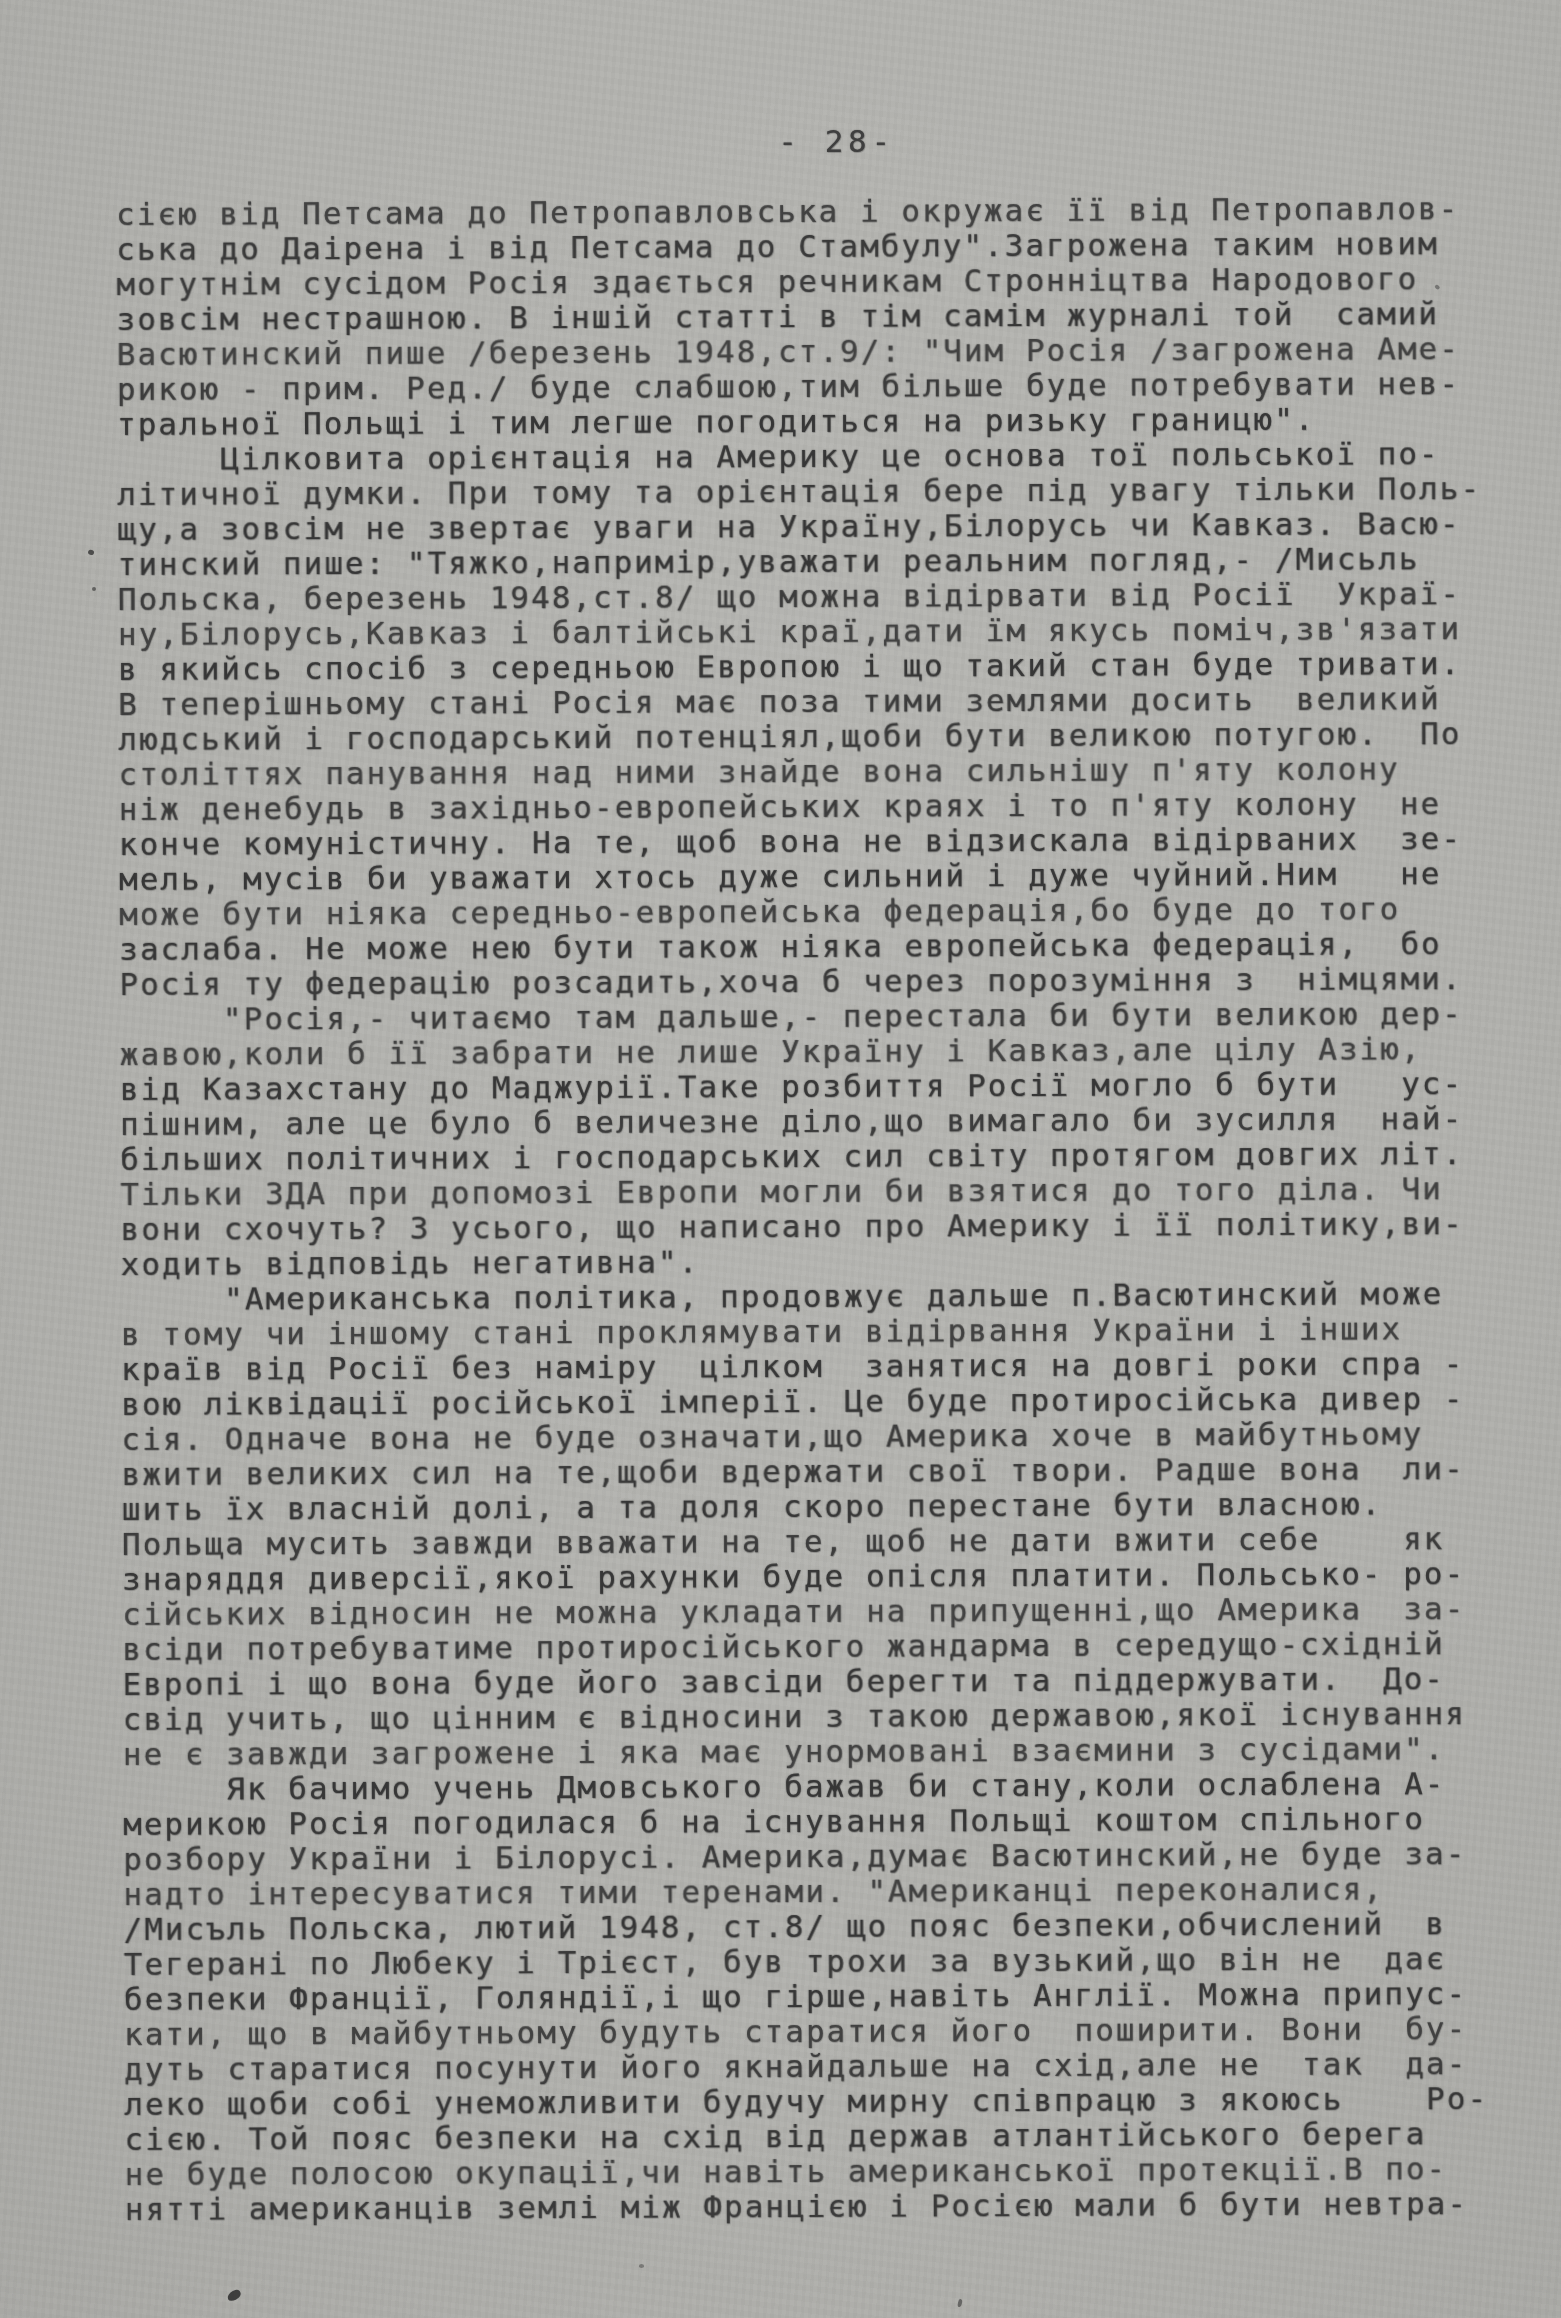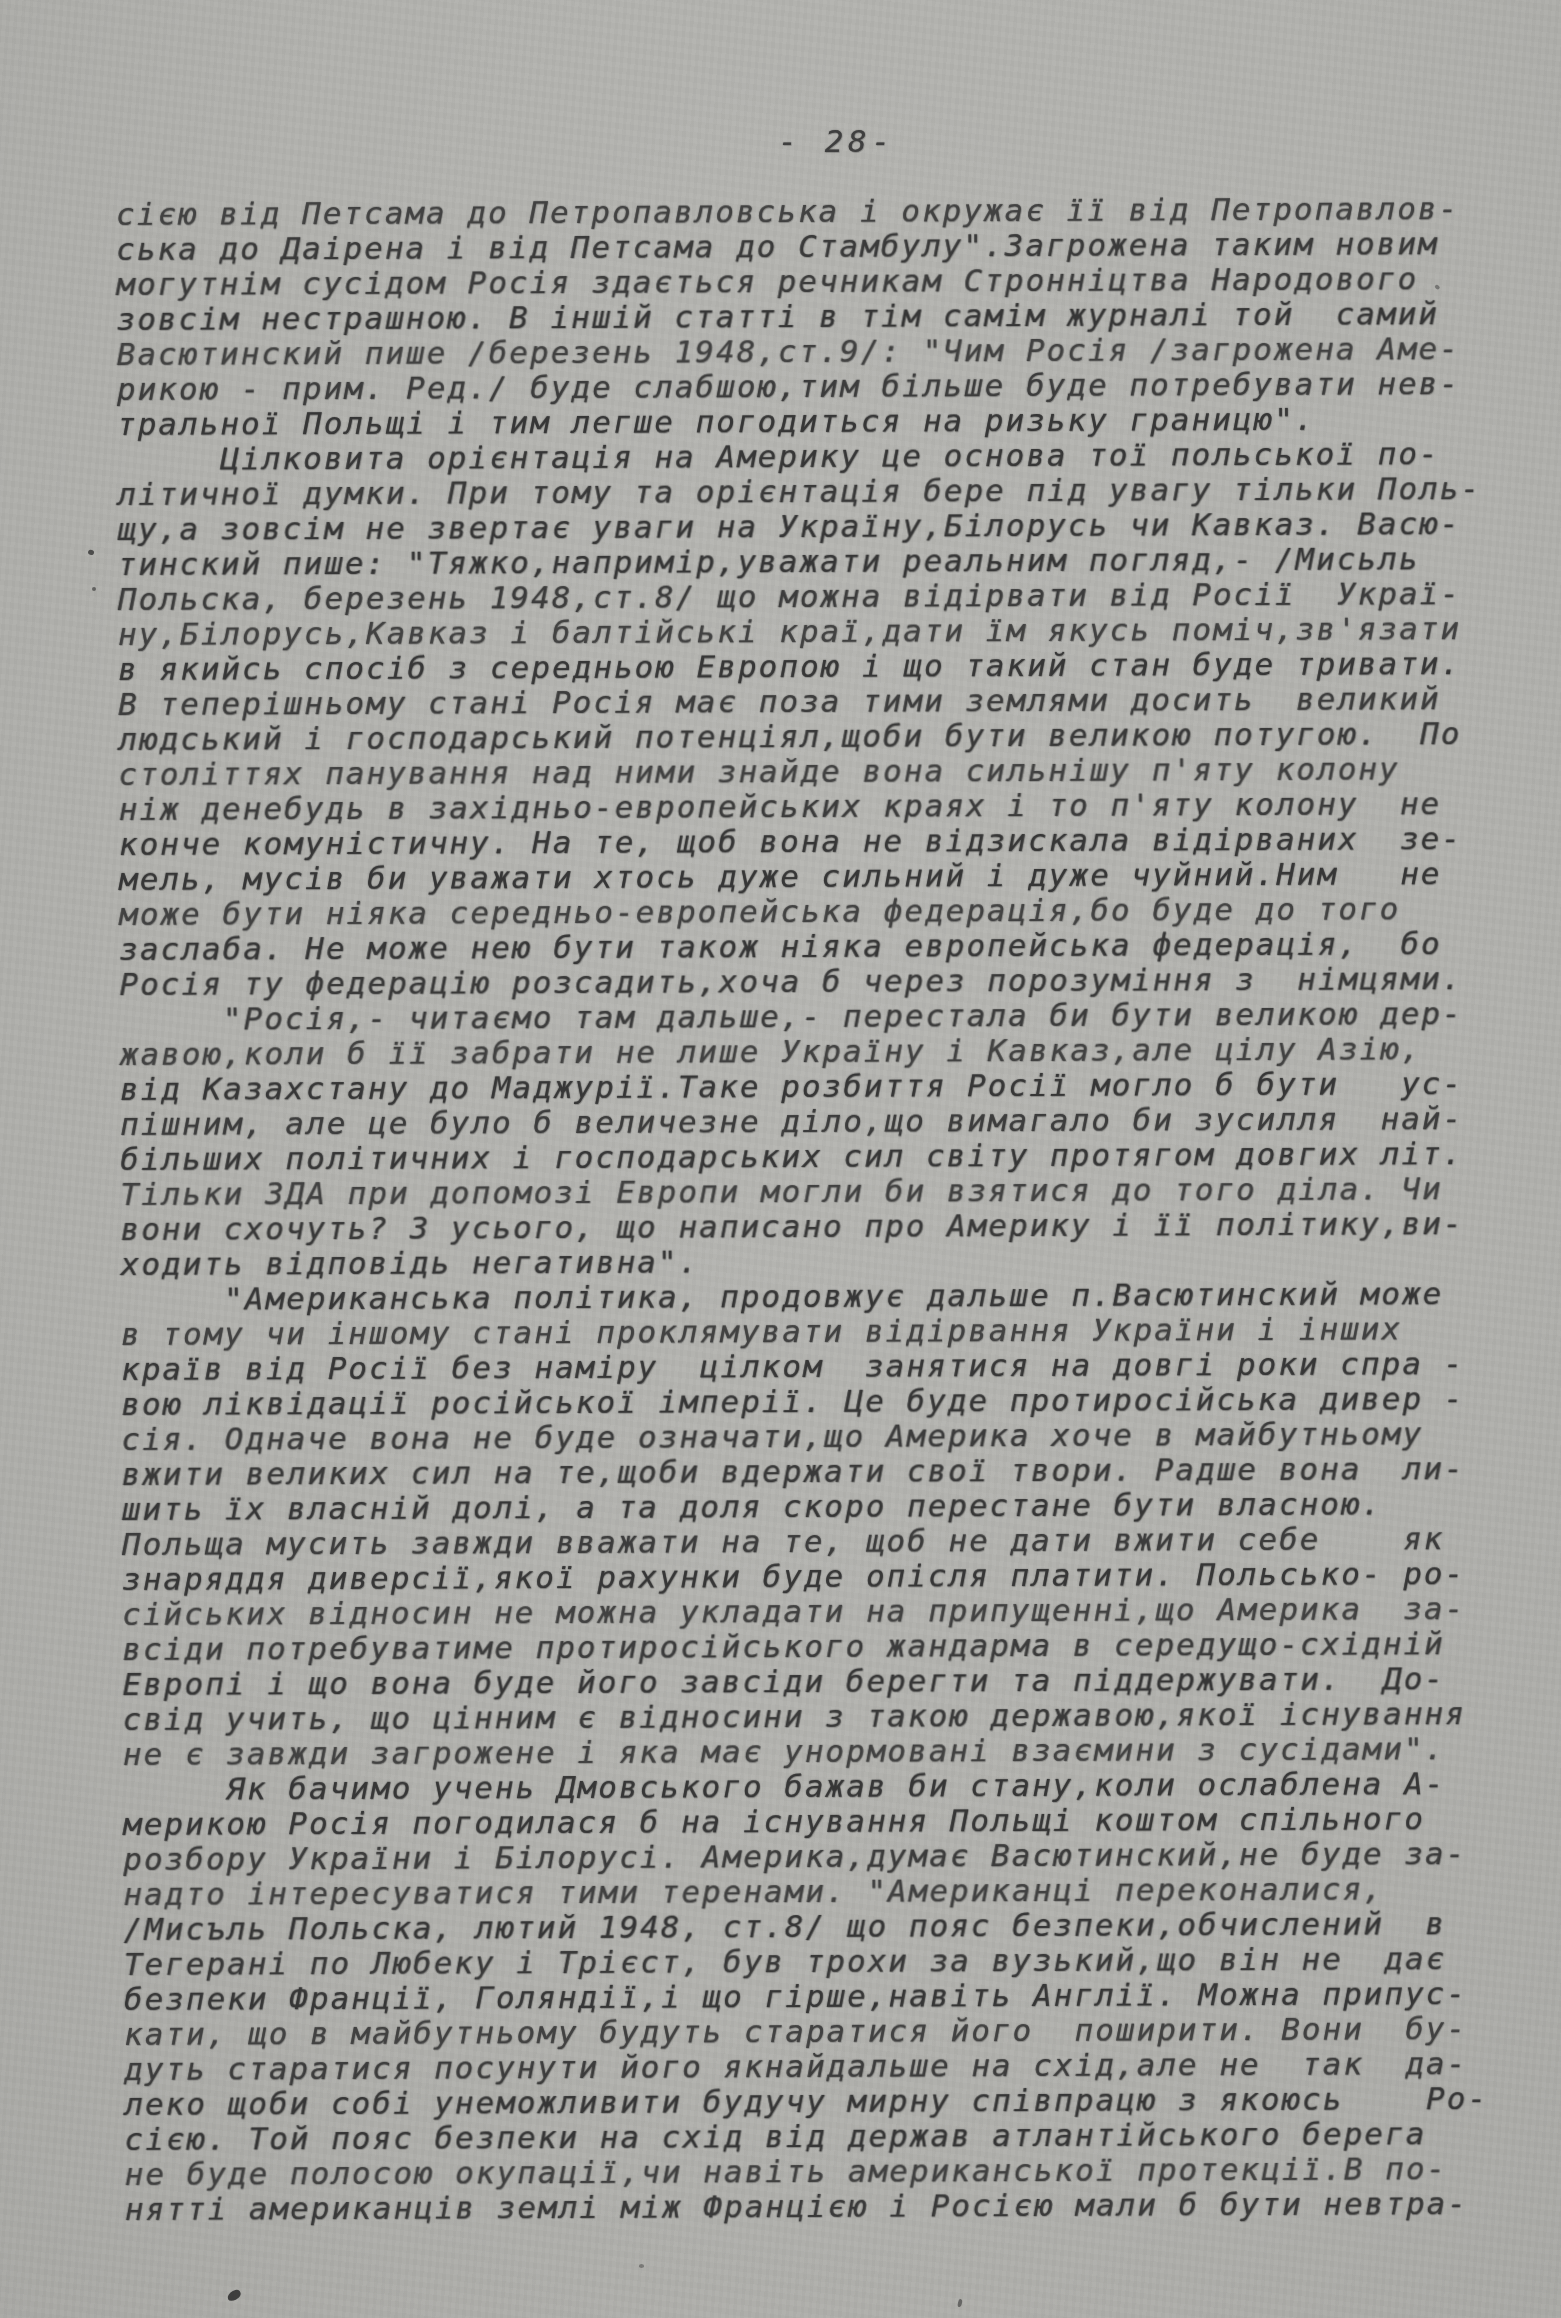--- a/index.html
+++ b/index.html
@@ -5,21 +5,20 @@
   html,body{margin:0;padding:0;background:#77776f;}
   .page{
     position:relative;
     width:1561px;height:2319px;
     overflow:hidden;
     background-color:#b2b2ae;
     background-image:
       radial-gradient(ellipse at 52% 36%, rgba(255,255,255,.055) 0%, rgba(128,128,128,0) 55%, rgba(0,0,0,.05) 100%),
       repeating-linear-gradient(94deg, rgba(0,0,0,.014) 0 3.5px, rgba(255,255,255,.014) 3.5px 7.5px),
       repeating-linear-gradient(7deg, rgba(255,255,255,.011) 0 5.2px, rgba(0,0,0,.011) 5.2px 11px);
-    font-style: italic;
   }
   .type{
     font-family:"DejaVu Sans Mono","Liberation Mono",monospace;
     color:#363636;
     text-shadow:0 0 1.3px rgba(40,40,40,.65), 0.6px 0.6px 0 rgba(70,70,70,.25);
   }
   .page-number{
     position:absolute;top:123px;left:56px;width:100%;
     text-align:center;
     font-size:31px;letter-spacing:4.6px;

